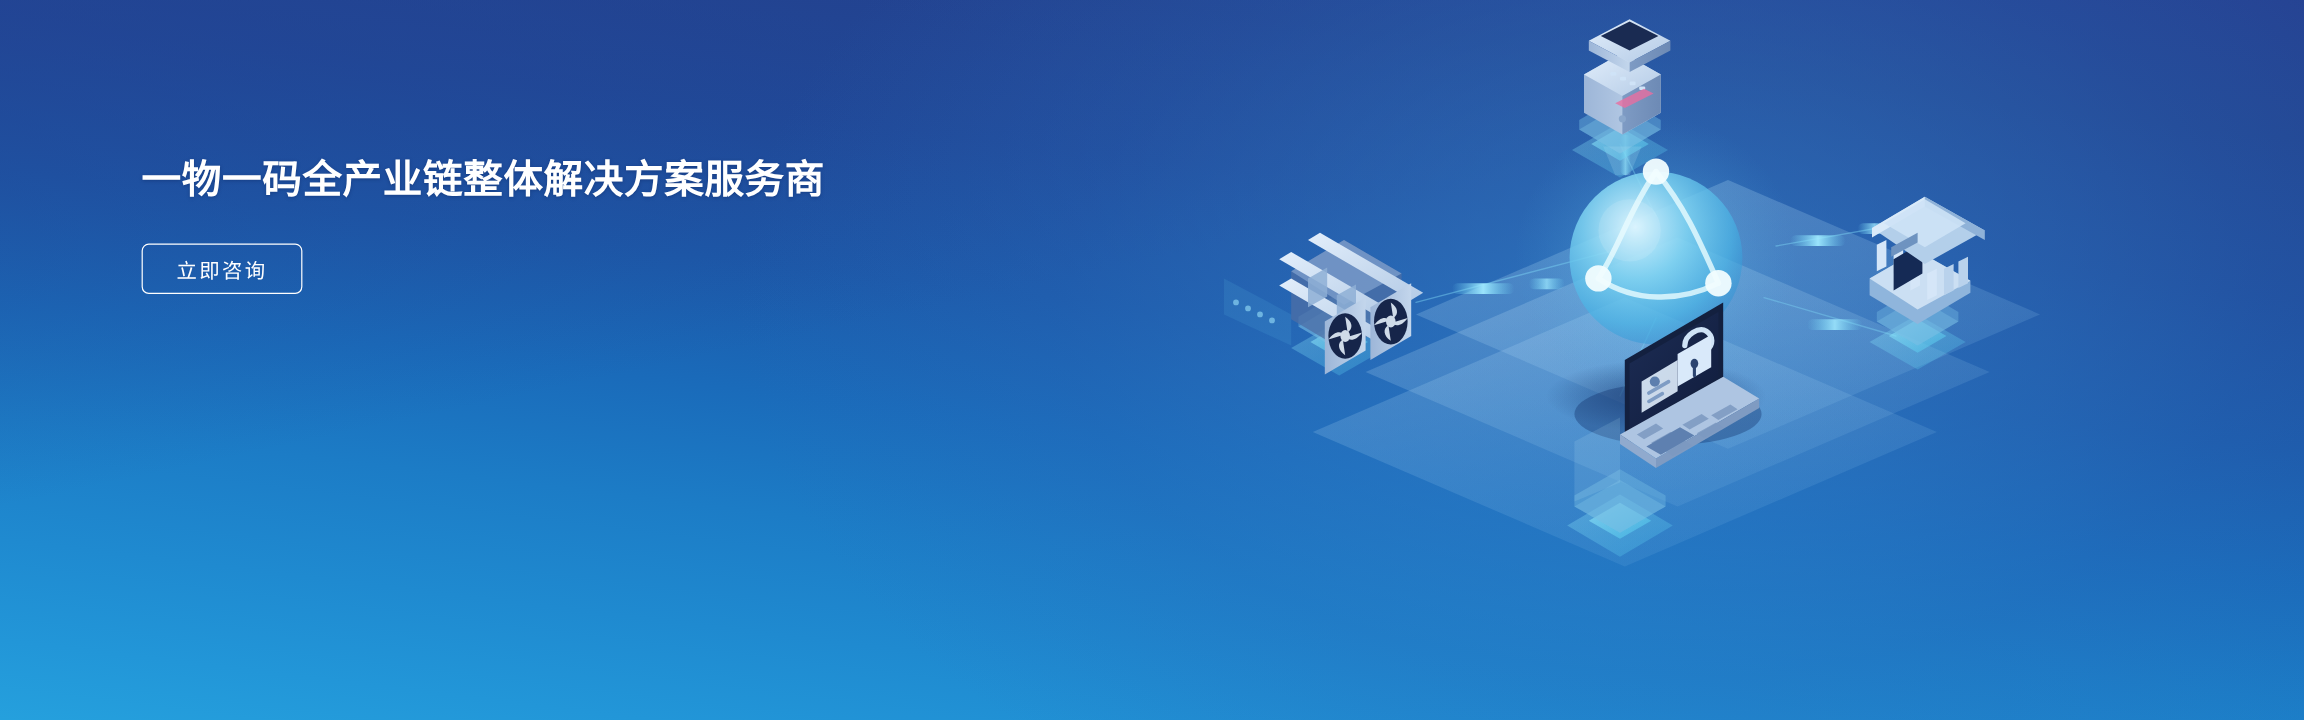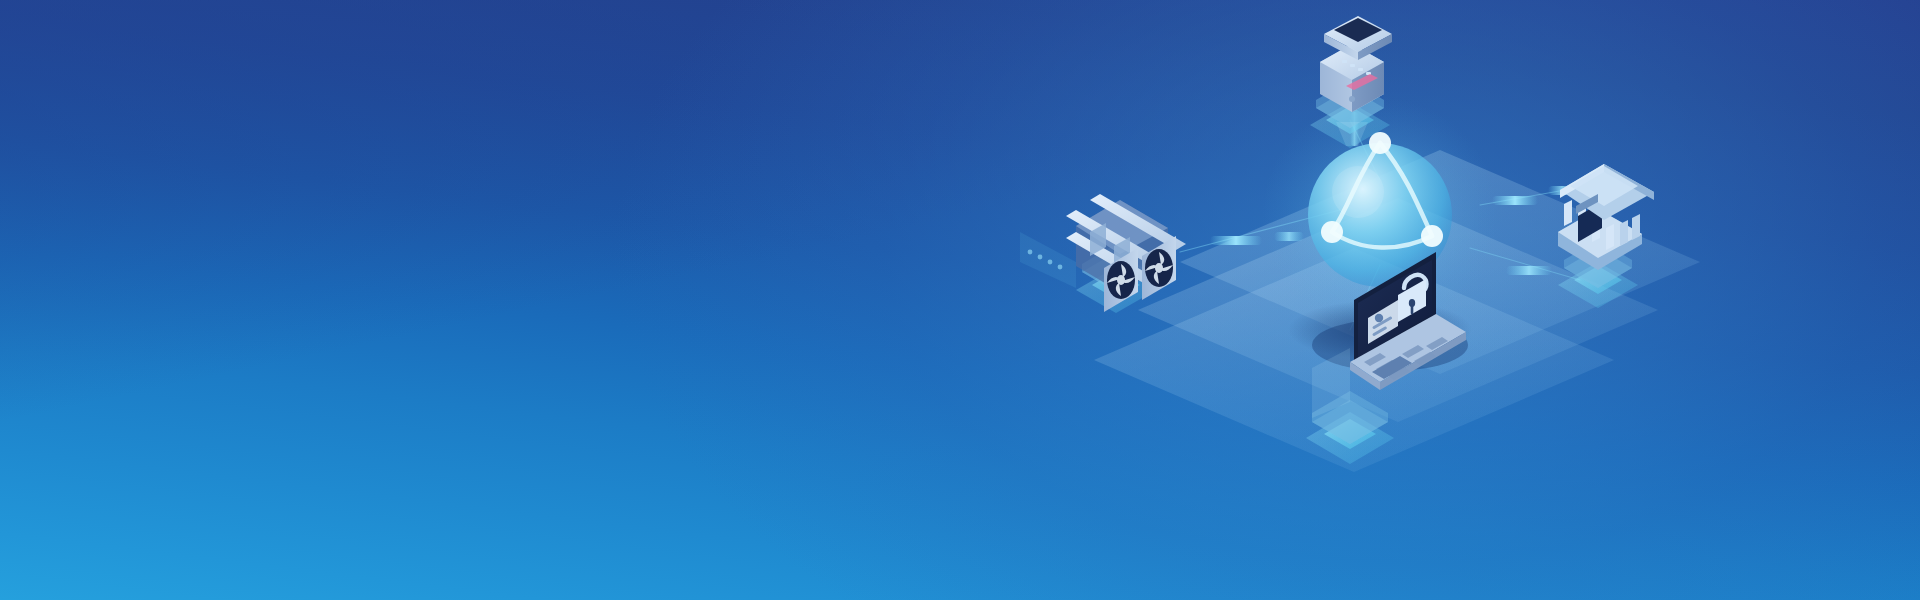--- a/index.html
+++ b/index.html
@@ -318,17 +318,19 @@
           <path d="M522 354 L538 345 L544 349 L528 358 Z"></path>
           <path d="M534 361 L550 352 L556 356 L540 365 Z"></path>
           <path d="M546 346 L562 337 L568 341 L552 350 Z"></path>
         </g>
         <path d="M492 372 L520 356 L532 363 L504 379 Z" fill="#5e80b0"></path>
       </g>
     </svg>
   </div>
 
   <div class="copy">
-
-
+    <h1 class="headline">一物一码全产业链整体解决方案服务商</h1>
+
+
+    <button class="cta">立即咨询</button>
   </div>
 
 </div>
 
 </body></html>

